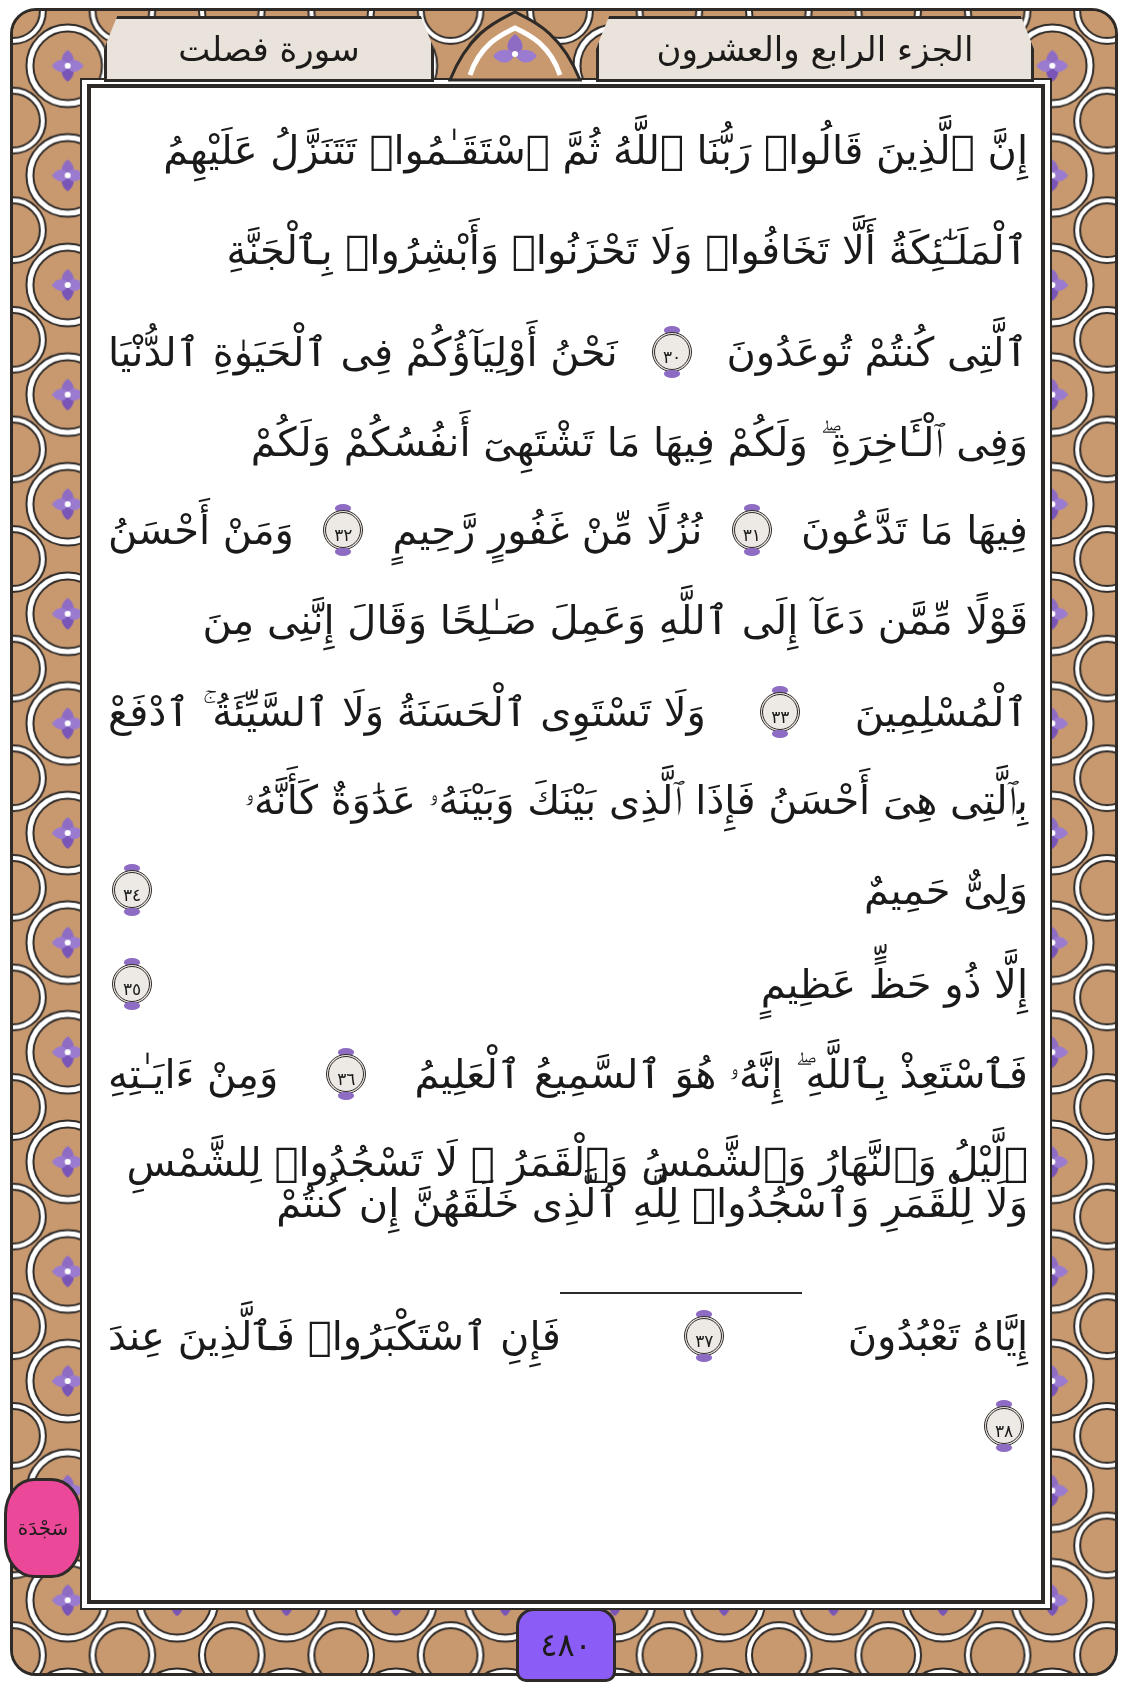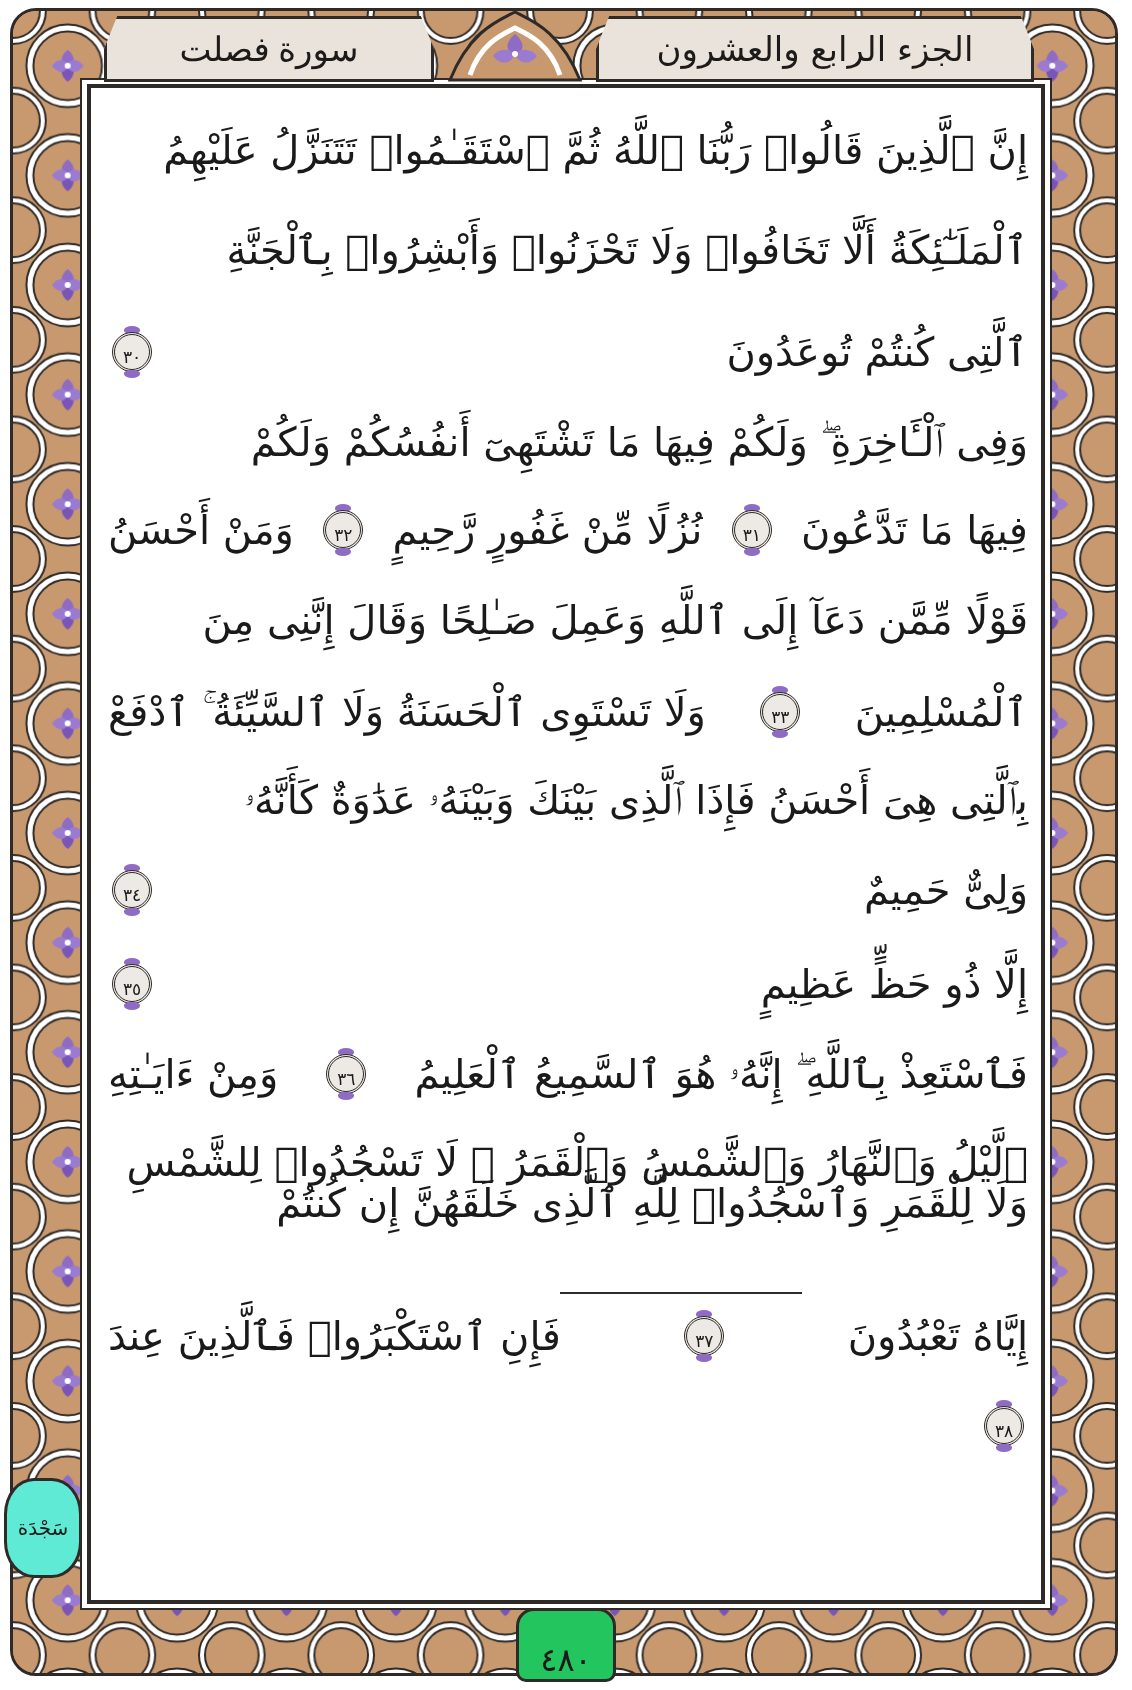--- a/index.html
+++ b/index.html
@@ -28,21 +28,21 @@
     position: absolute; top: 16px; height: 66px;
     background: #e9e3dc;
     border: 3px solid #2e2a28;
     box-sizing: border-box;
     display: flex; align-items: center; justify-content: center;
     direction: rtl;
     font-family: "DejaVu Sans", sans-serif;
     font-size: 34px; color: #1d1b1a;
   }
   .header-panel.juz { left: 596px; width: 438px; clip-path: polygon(3% 0, 97% 0, 100% 50%, 100% 100%, 0 100%, 0 50%); }
-  .header-panel.surah { left: 104px; width: 330px; clip-path: polygon(4% 0, 96% 0, 100% 50%, 100% 100%, 0 100%, 0 50%); font-family: Liberation Serif, serif; }
+  .header-panel.surah { left: 104px; width: 330px; clip-path: polygon(4% 0, 96% 0, 100% 50%, 100% 100%, 0 100%, 0 50%); }
   .header-boss {
     position: absolute; left: 440px; top: 10px; width: 150px; height: 80px;
   }
 
   
   .inner-frame-outer {
     position: absolute; left: 80px; top: 78px; width: 972px; height: 1532px;
     background: #ffffff; border: 2px solid #2e2a28; box-sizing: border-box;
   }
   .inner-frame {
@@ -81,32 +81,32 @@
     position: relative; font-size: 17px; color: #1a1a1a; font-family: "DejaVu Sans", sans-serif; margin-top: 12px;
   }
 
   .sajda-overline {
     position: absolute; left: 560px; top: 1292px; width: 242px; height: 2px; background: #2e2a28;
   }
 
   
   .sajda-side {
     position: absolute; left: 4px; top: 1478px; width: 78px; height: 100px;
-    background: #5eead4; border: 3px solid #2e2a28; box-sizing: border-box;
+    background: #ec4899; border: 3px solid #2e2a28; box-sizing: border-box;
     border-radius: 30px 30px 30px 30px / 36px 36px 36px 36px;
     display: flex; align-items: center; justify-content: center;
     font-family: "DejaVu Sans", sans-serif; font-size: 20px; color: #1d1b1a;
   }
 
   
   .page-number {
     position: absolute; left: 516px; top: 1608px; width: 100px; height: 74px;
-    background: #22c55e; border: 3px solid #2e2a28; box-sizing: border-box;
+    background: #8b5cf6; border: 3px solid #2e2a28; box-sizing: border-box;
     border-radius: 18px 18px 10px 10px;
-    display: flex; align-items: flex-end; justify-content: center;
+    display: flex; align-items: center; justify-content: center;
     font-family: "DejaVu Sans", sans-serif; font-size: 32px; color: #1d1b1a;
   }
 </style>
 </head>
 <body>
 
 <div class="page">
 
   <div class="border-frame">
     <div class="border-pattern">
@@ -171,20 +171,21 @@
     </div>
 
     <div class="line" style="top:206px">
       <span class="seg">ٱلَّتِى كُنتُمْ تُوعَدُونَ</span>
       <span class="ayah-marker">
         <span class="cap-top"></span>
         <span class="ring"></span>
         <span class="num">٣٠</span>
         <span class="cap-bot"></span>
       </span>
+      <span class="seg">نَحْنُ أَوْلِيَآؤُكُمْ فِى ٱلْحَيَوٰةِ ٱلدُّنْيَا</span>
     </div>
 
     <div class="line" style="top:296px">
       <span class="seg">وَفِى ٱلْـَٔاخِرَةِ ۖ وَلَكُمْ فِيهَا مَا تَشْتَهِىٓ أَنفُسُكُمْ وَلَكُمْ</span>
     </div>
 
     <div class="line" style="top:384px">
       <span class="seg">فِيهَا مَا تَدَّعُونَ</span>
       <span class="ayah-marker">
         <span class="cap-top"></span>

